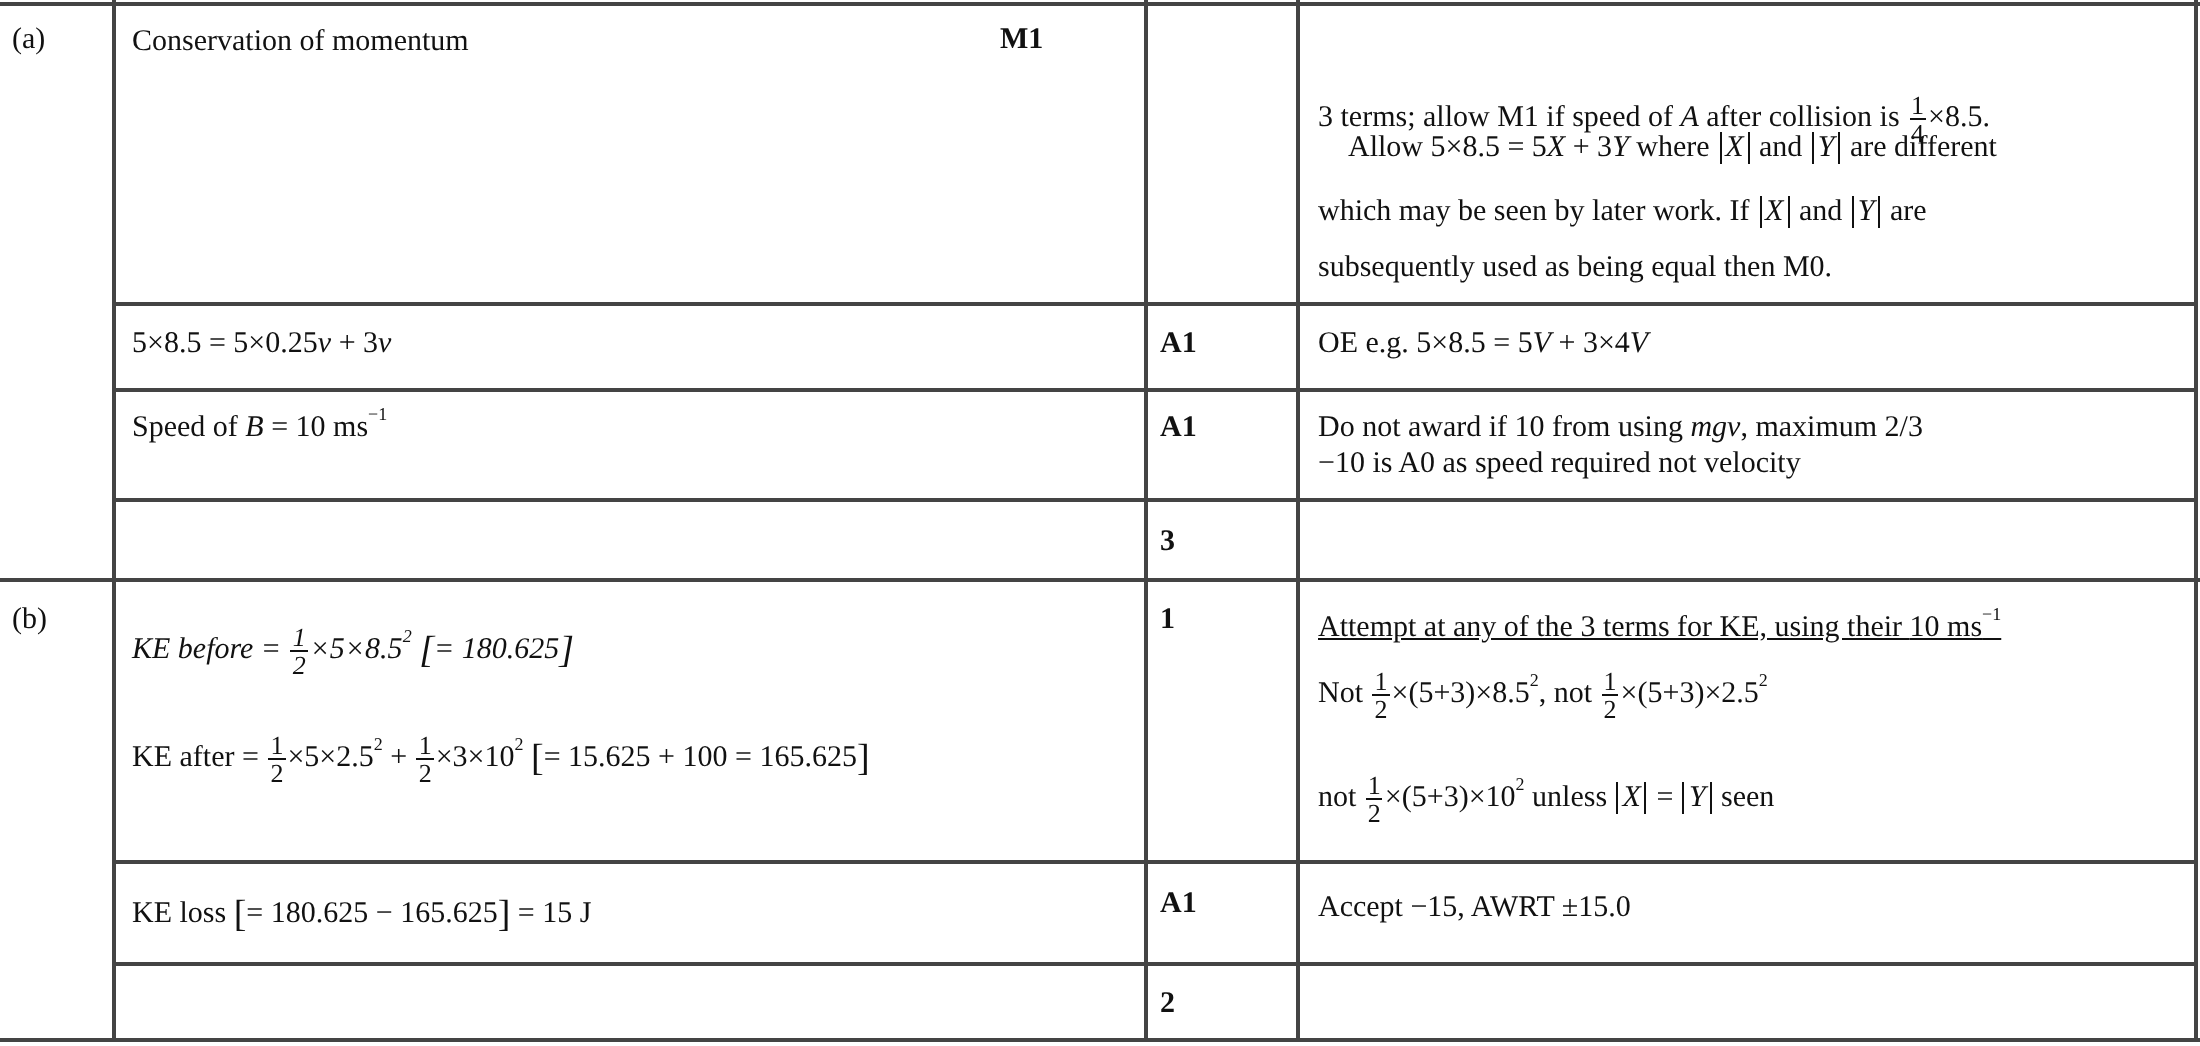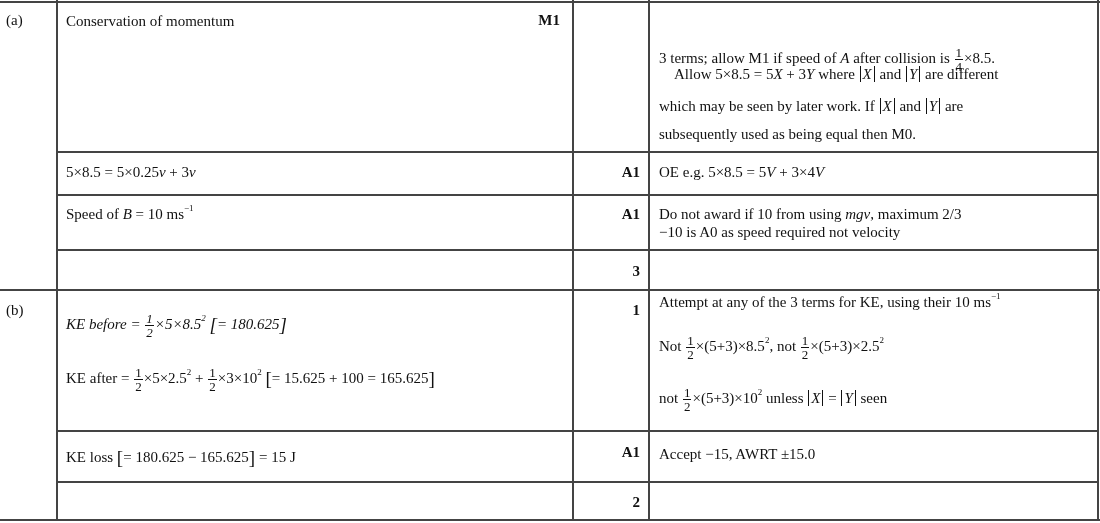--- a/index.html
+++ b/index.html
@@ -1,21 +1,21 @@
 <!DOCTYPE html>
 <html><head>
 <meta charset="utf-8">
 <style>
   html, body { margin:0; padding:0; background:#ffffff; }
   body { width:1100px; height:523px; position:relative; overflow:hidden;
          font-family:"Liberation Serif", "DejaVu Serif", serif; color:#111; font-size:15px; }
   .hl { position:absolute; background:#444; height:2px; }
   .vl { position:absolute; background:#444; width:2px; }
   .cell { position:absolute; line-height:1.25; }
-  .mark { position:absolute; font-weight:bold; text-align:right; width:60px; font-size:15px; }
+  .mark { position:absolute; font-weight:bold; text-align:left; width:60px; font-size:15px; }
   .part { position:absolute; font-size:15px; }
   i, .it { font-style:italic; }
   .frac { display:inline-flex; flex-direction:column; align-items:center; vertical-align:middle;
           font-size:13px; line-height:1; margin:0 1px; }
   .frac .n { border-bottom:1px solid #111; padding:0 1px; }
   .frac .d { padding:0 1px; }
   sup { font-size:9px; vertical-align:8px; line-height:0; }
   .big { font-size:19px; line-height:1; vertical-align:-2px; }
   .abs { border-left:1px solid #111; border-right:1px solid #111; padding:0 2px; margin:0 1px; }
   .line { position:absolute; white-space:nowrap; }
@@ -83,21 +83,21 @@
 <div class="line" style="left:66px;top:366px;">
   <span>KE after = </span><span class="frac">
       <span class="n">1</span>
       <span class="d">2</span>
     </span><span>×5×2.5</span><sup>2</sup><span> + </span><span class="frac">
       <span class="n">1</span>
       <span class="d">2</span>
     </span><span>×3×10</span><sup>2</sup> <span class="big">[</span><span>= 15.625 + 100 = 165.625</span><span class="big">]</span>
 </div>
 <div class="mark" style="left:580px;top:302px;width:60px;">1</div>
-<div class="line" style="left:659px;top:294px;">
+<div class="line" style="left:659px;top:306px;text-decoration:underline;">
   <span>Attempt at any of the 3 terms for KE, using their </span><span>10 ms</span><sup>−1</sup>
 </div>
 <div class="line" style="left:659px;top:334px;">
   <span>Not </span><span class="frac">
       <span class="n">1</span>
       <span class="d">2</span>
     </span><span>×(5+3)×8.5</span><sup>2</sup><span>, not </span><span class="frac">
       <span class="n">1</span>
       <span class="d">2</span>
     </span><span>×(5+3)×2.5</span><sup>2</sup>

